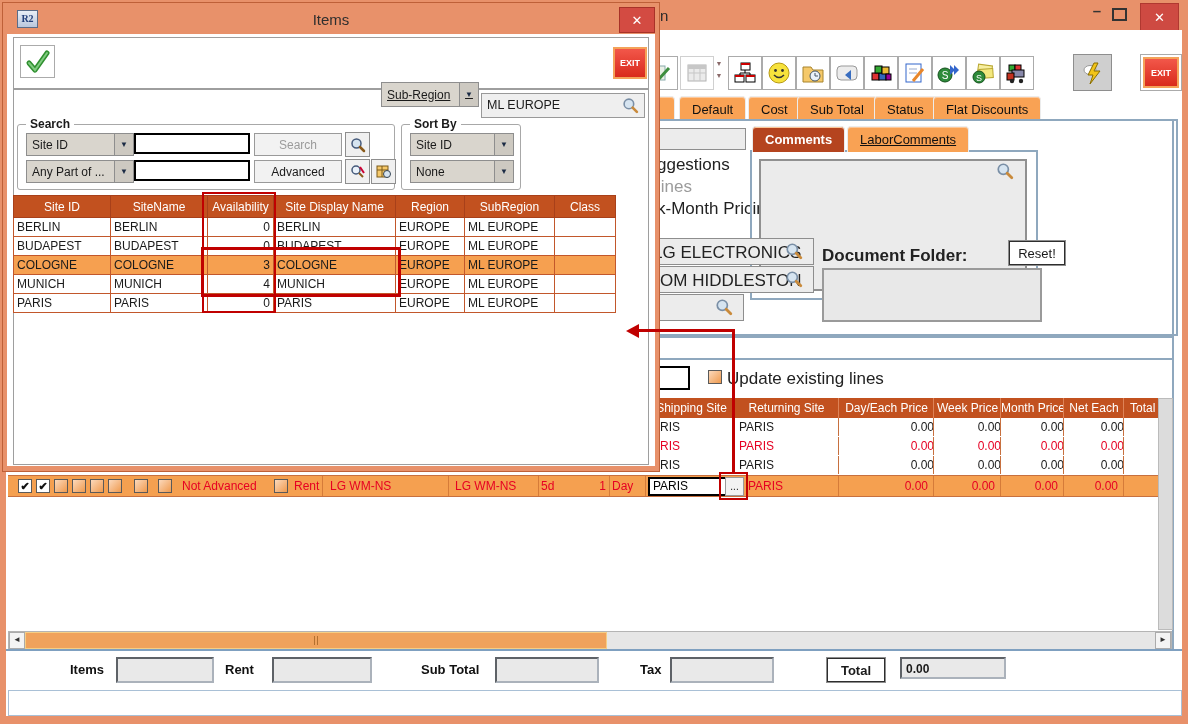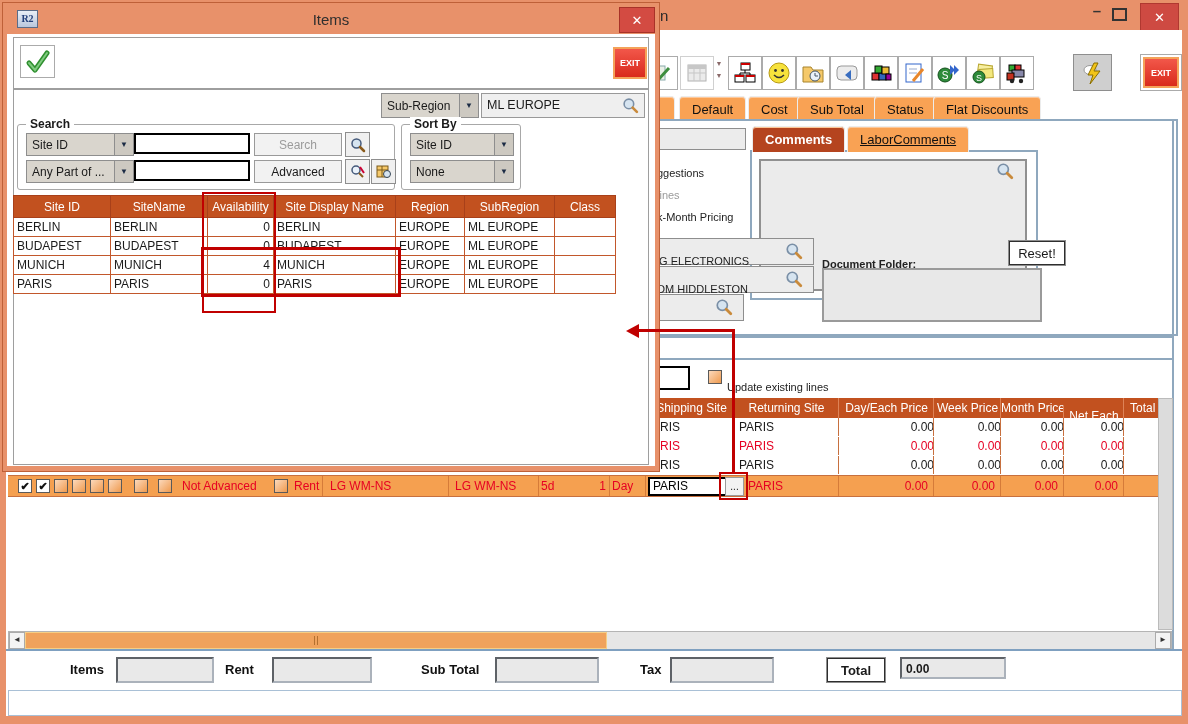--- a/index.html
+++ b/index.html
@@ -20,21 +20,21 @@
   .tbtn.pressed{background:#CFCFCF;border:1px solid #8E8E8E;}
   .exitbtn{background:linear-gradient(#F2574A,#D92A1C);border:2px solid #F4A259;color:#fff;
            font-weight:bold;font-size:9px;display:flex;align-items:center;justify-content:center;}
 
   .tab{background:#F9A254;border:1px solid #ECECEC;border-bottom:none;border-radius:4px 4px 0 0;
        font-size:13px;color:#111;display:flex;align-items:center;padding:0 12px;height:24px;box-shadow:inset 0 1px 0 #FDC89A;}
   .tab.sel{background:#B5441F;color:#fff;font-weight:bold;}
 
   .panelline{background:#8FA8BE;}
   .grayfield{background:#ECECEC;border:1px solid #8E8E8E;}
-  .plabel{font-size:11px;color:#222;margin-top:12px;}
+  .plabel{font-size:17px;color:#222;}
   .btn-plain{background:#F2F2F2;border:1px solid #9A9A9A;display:flex;align-items:center;justify-content:center;font-size:12px;}
 
   
   .lt-header{background:#C2511F;}
   .lt-h{color:#fff;font-size:12px;line-height:20px;text-align:center;border-left:1px solid #DE8357;
         overflow:hidden;white-space:nowrap;}
   .lt-row{background:#fff;border-bottom:1px solid #C7703F;}
   .lt-cell{position:absolute;top:0;height:18px;line-height:18px;overflow:hidden;white-space:nowrap;border-left:1px solid #C7703F;}
   .num{text-align:right;padding-right:6px;}
   .redtext{color:#E60023;}
@@ -278,21 +278,21 @@
     <div class="abs tfield" style="left:600px;top:366px;width:86px;height:20px;"></div>
     <span class="abs cb" style="left:708px;top:370px;"></span>
     <span class="abs plabel" style="left:727px;top:369px;">Update existing lines</span>
 
     <div class="abs lt-header" style="left:8px;top:398px;width:1150px;height:20px;">
       <div class="abs lt-h" style="left:632px;width:101px;">Shipping Site</div>
       <div class="abs lt-h" style="left:725px;width:105px;">Returning Site</div>
       <div class="abs lt-h" style="left:830px;width:95px;">Day/Each Price</div>
       <div class="abs lt-h" style="left:925px;width:67px;">Week Price</div>
       <div class="abs lt-h" style="left:992px;width:63px;">Month Price</div>
-      <div class="abs lt-h" style="left:1055px;width:60px;margin-top:8px;">Net Each</div>
+      <div class="abs lt-h" style="left:1055px;width:60px;">Net Each</div>
       <div class="abs lt-h" style="left:1115px;width:35px;text-align:left;padding-left:6px;">Total (</div>
     </div>
 
     <div class="abs lt-row" style="left:640px;top:418px;width:518px;height:19px;">
       <span class="lt-cell" style="left:0;width:93px;padding-left:5px;border-left:none;">PARIS</span>
       <span class="lt-cell" style="left:93px;width:105px;padding-left:5px;">PARIS</span>
       <span class="lt-cell num" style="left:198px;width:95px;">0.00</span>
       <span class="lt-cell num" style="left:293px;width:67px;">0.00</span>
       <span class="lt-cell num" style="left:360px;width:63px;">0.00</span>
       <span class="lt-cell num" style="left:423px;width:60px;">0.00</span>
@@ -399,21 +399,21 @@
             <path d="M4 14 L10 21 L22 4" stroke="#2F8F2F" stroke-width="5" fill="none" stroke-linecap="round" stroke-linejoin="round"></path>
             <path d="M4 14 L10 21 L22 4" stroke="#7FCB7F" stroke-width="2" fill="none" stroke-linecap="round"></path>
           </svg>
       </div>
       <div class="abs exitbtn" style="left:606px;top:13px;width:30px;height:28px;">
           <span>EXIT</span>
         </div>
 
       <div class="abs framebox" style="left:6px;top:55px;width:634px;height:374px;"></div>
 
-      <div class="abs dd" style="left:374px;top:59px;width:96px;height:23px;">
+      <div class="abs dd" style="left:374px;top:48px;width:96px;height:23px;text-decoration:underline;">
         <span class="dd-txt">Sub-Region</span>
         <span class="dd-arr">▼</span>
       </div>
       <div class="abs" style="left:474px;top:59px;width:162px;height:23px;background:#EFEFEF;border:1px solid #999;">
         <span class="abs" style="left:5px;top:4px;font-size:12.5px;">ML EUROPE</span>
         <svg class="abs" style="left:140px;top:3px;" width="17" height="17" viewBox="0 0 16 16">
             <circle cx="6.5" cy="6.5" r="4.5" fill="#D6E4F0" stroke="#7A8FA6" stroke-width="1.5"></circle>
             <line x1="10" y1="10" x2="14" y2="14" stroke="#C98A3B" stroke-width="2.5" stroke-linecap="round"></line>
           </svg>
       </div>
@@ -502,20 +502,29 @@
         </tr>
         <tr>
           <td>BUDAPEST</td>
           <td>BUDAPEST</td>
           <td class="numcell">0</td>
           <td>BUDAPEST</td>
           <td>EUROPE</td>
           <td>ML EUROPE</td>
           <td></td>
         </tr>
+        <tr class="hl">
+          <td>COLOGNE</td>
+          <td>COLOGNE</td>
+          <td class="numcell">3</td>
+          <td>COLOGNE</td>
+          <td>EUROPE</td>
+          <td>ML EUROPE</td>
+          <td></td>
+        </tr>
         <tr>
           <td>MUNICH</td>
           <td>MUNICH</td>
           <td class="numcell">4</td>
           <td>MUNICH</td>
           <td>EUROPE</td>
           <td>ML EUROPE</td>
           <td></td>
         </tr>
         <tr>

